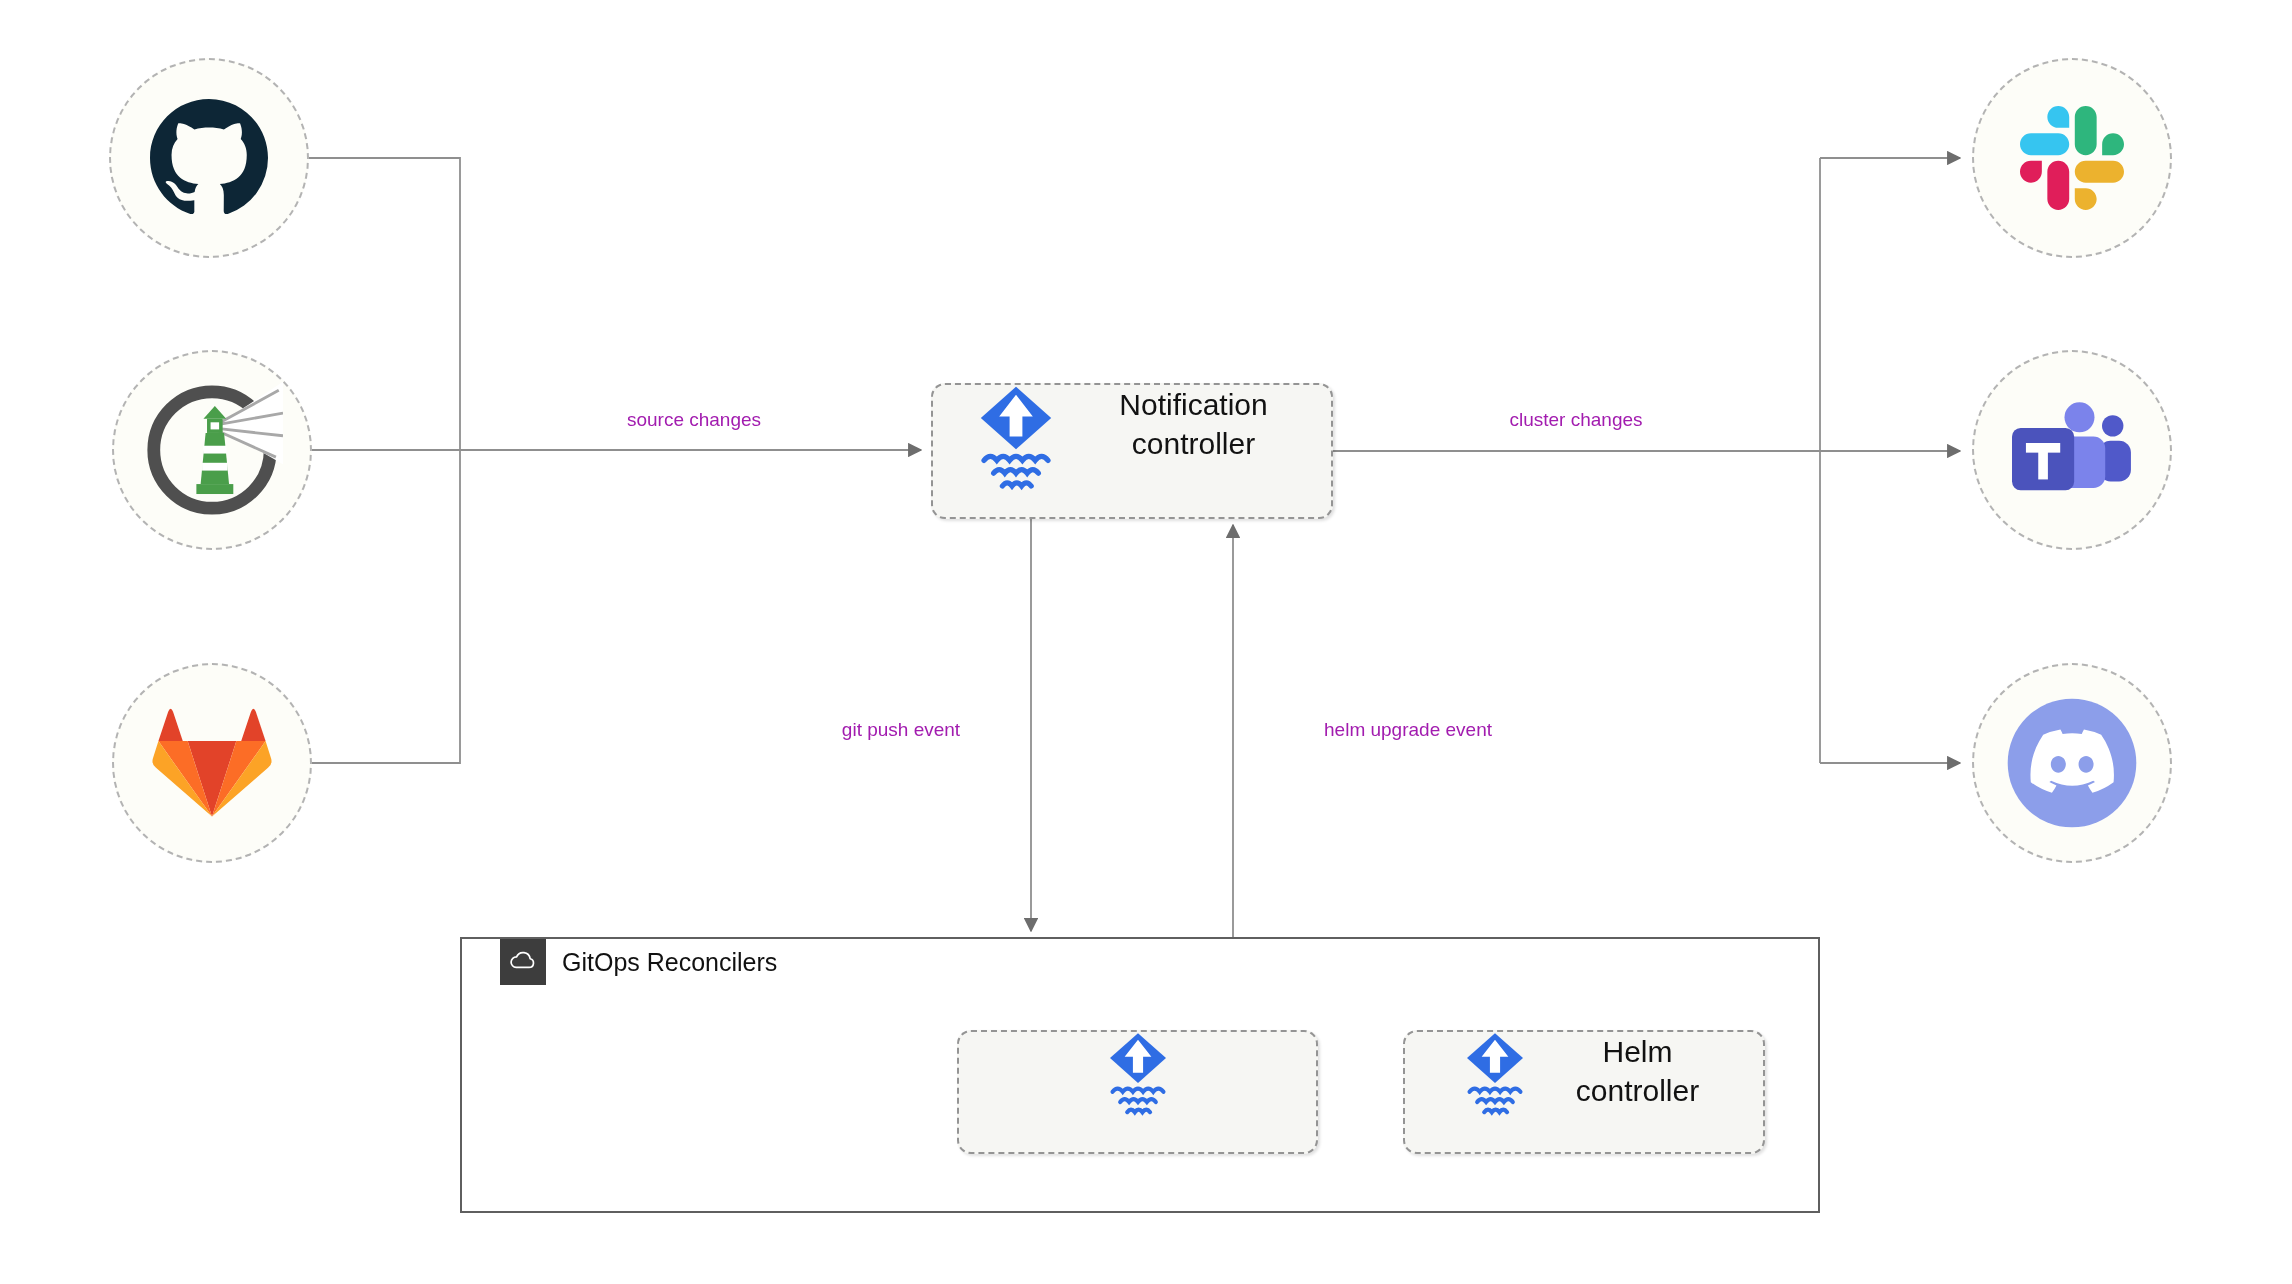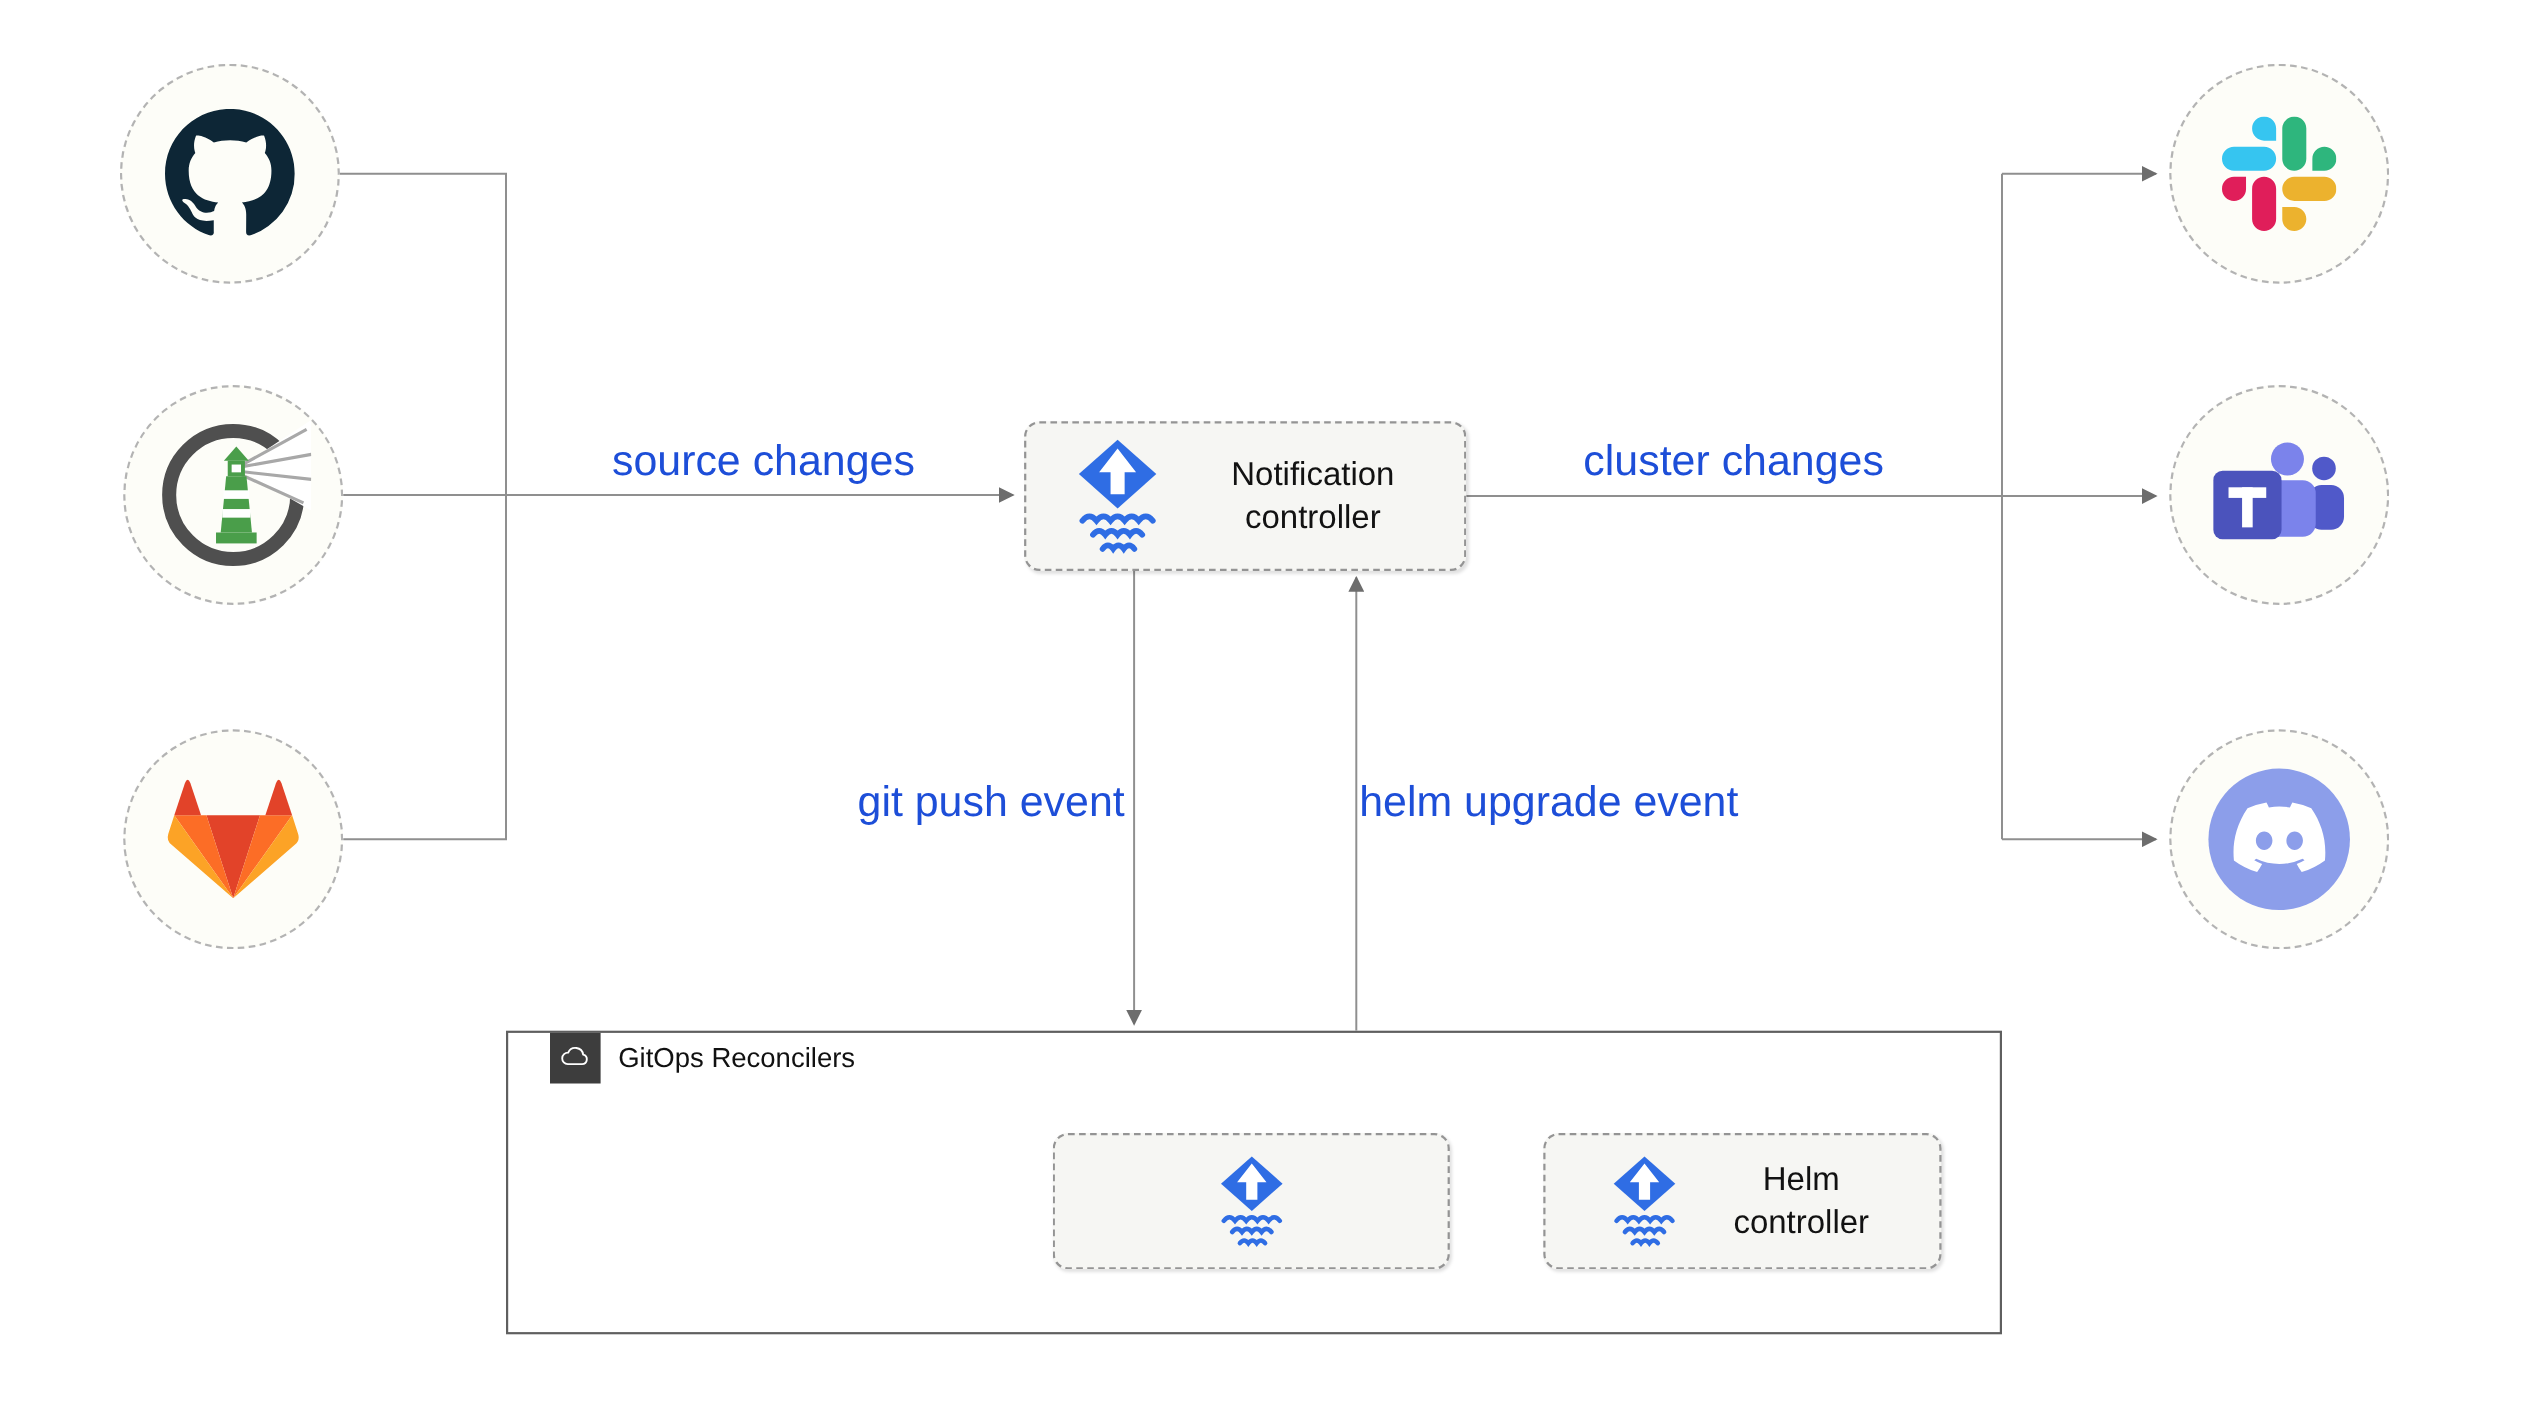--- a/index.html
+++ b/index.html
@@ -1,25 +1,25 @@
 <!DOCTYPE html>
 <html><head>
 <meta charset="utf-8">
 <style>
   html,body{margin:0;padding:0;background:#ffffff;}
   body{width:2292px;height:1284px;font-family:"Liberation Sans",sans-serif;}
   .canvas{position:relative;width:2292px;height:1284px;background:#ffffff;overflow:hidden;}
   .wires{position:absolute;left:0;top:0;width:2292px;height:1284px;pointer-events:none;}
   .node-circle{position:absolute;width:200px;height:200px;border-radius:50%;
     border:2px dashed #b3b3b3;background:#fdfdf8;display:flex;align-items:center;justify-content:center;box-sizing:border-box;}
-  .controller{position:absolute;display:flex;align-items:center;justify-content:center;gap:43px;
+  .controller{position:absolute;display:flex;align-items:flex-start;justify-content:center;gap:43px;
     border:2px dashed #949494;border-radius:14px;background:#f6f6f3;box-sizing:border-box;
     box-shadow:2px 2px 3px rgba(0,0,0,0.12);}
   .controller .label{font-size:30px;color:#121212;text-align:center;line-height:1.3;}
-  .edge-label{position:absolute;transform:translate(-50%,-50%);font-size:39px;color:#1d4ed8;white-space:nowrap;}
+  .edge-label{position:absolute;transform:translate(-50%,-50%);font-size:19px;color:#a21caf;white-space:nowrap;}
   .reconcilers{position:absolute;left:460px;top:937px;width:1360px;height:276px;
     border:2px solid #5f5f5f;background:#ffffff;box-sizing:border-box;}
   .reconcilers-header{position:absolute;left:0;top:0;display:flex;align-items:center;padding-left:38px;}
   .cloud-badge{width:46px;height:46px;background:#3d3d3d;display:flex;align-items:center;justify-content:center;}
   .reconcilers-title{font-size:25px;color:#111111;margin-left:16px;}
   .defs-holder{position:absolute;width:0;height:0;overflow:hidden;}
 </style>
 </head>
 <body>
 

